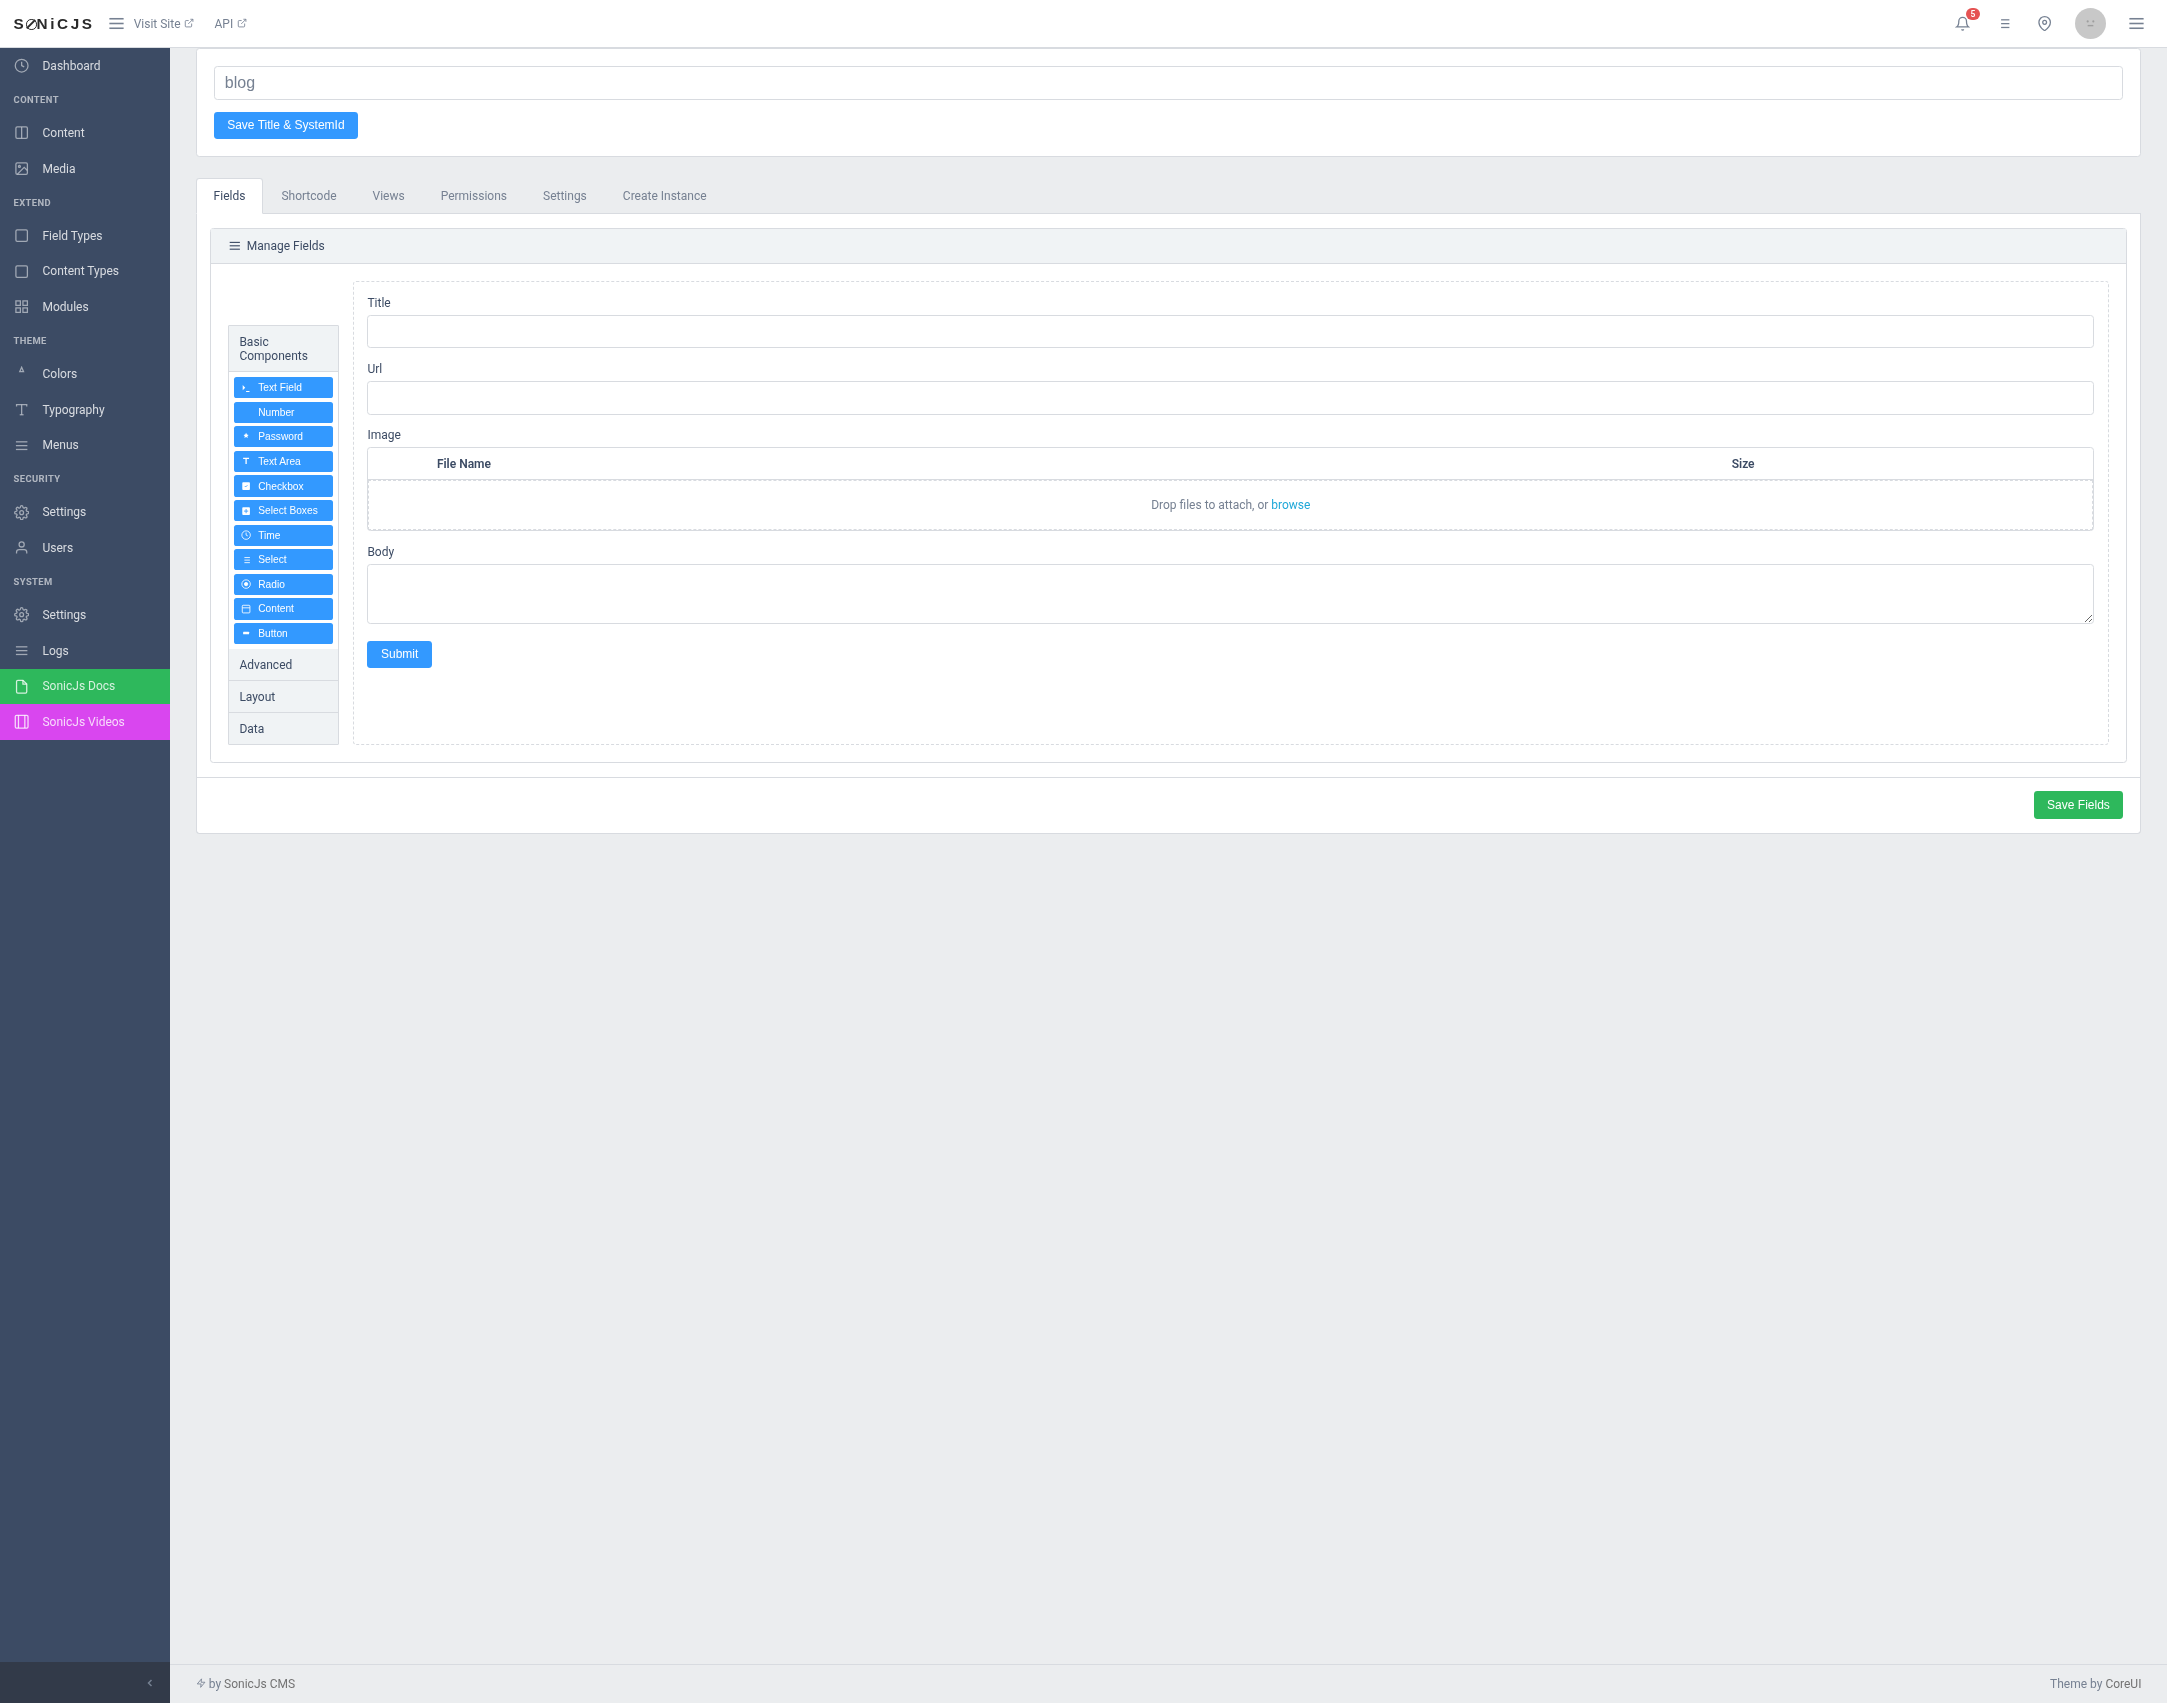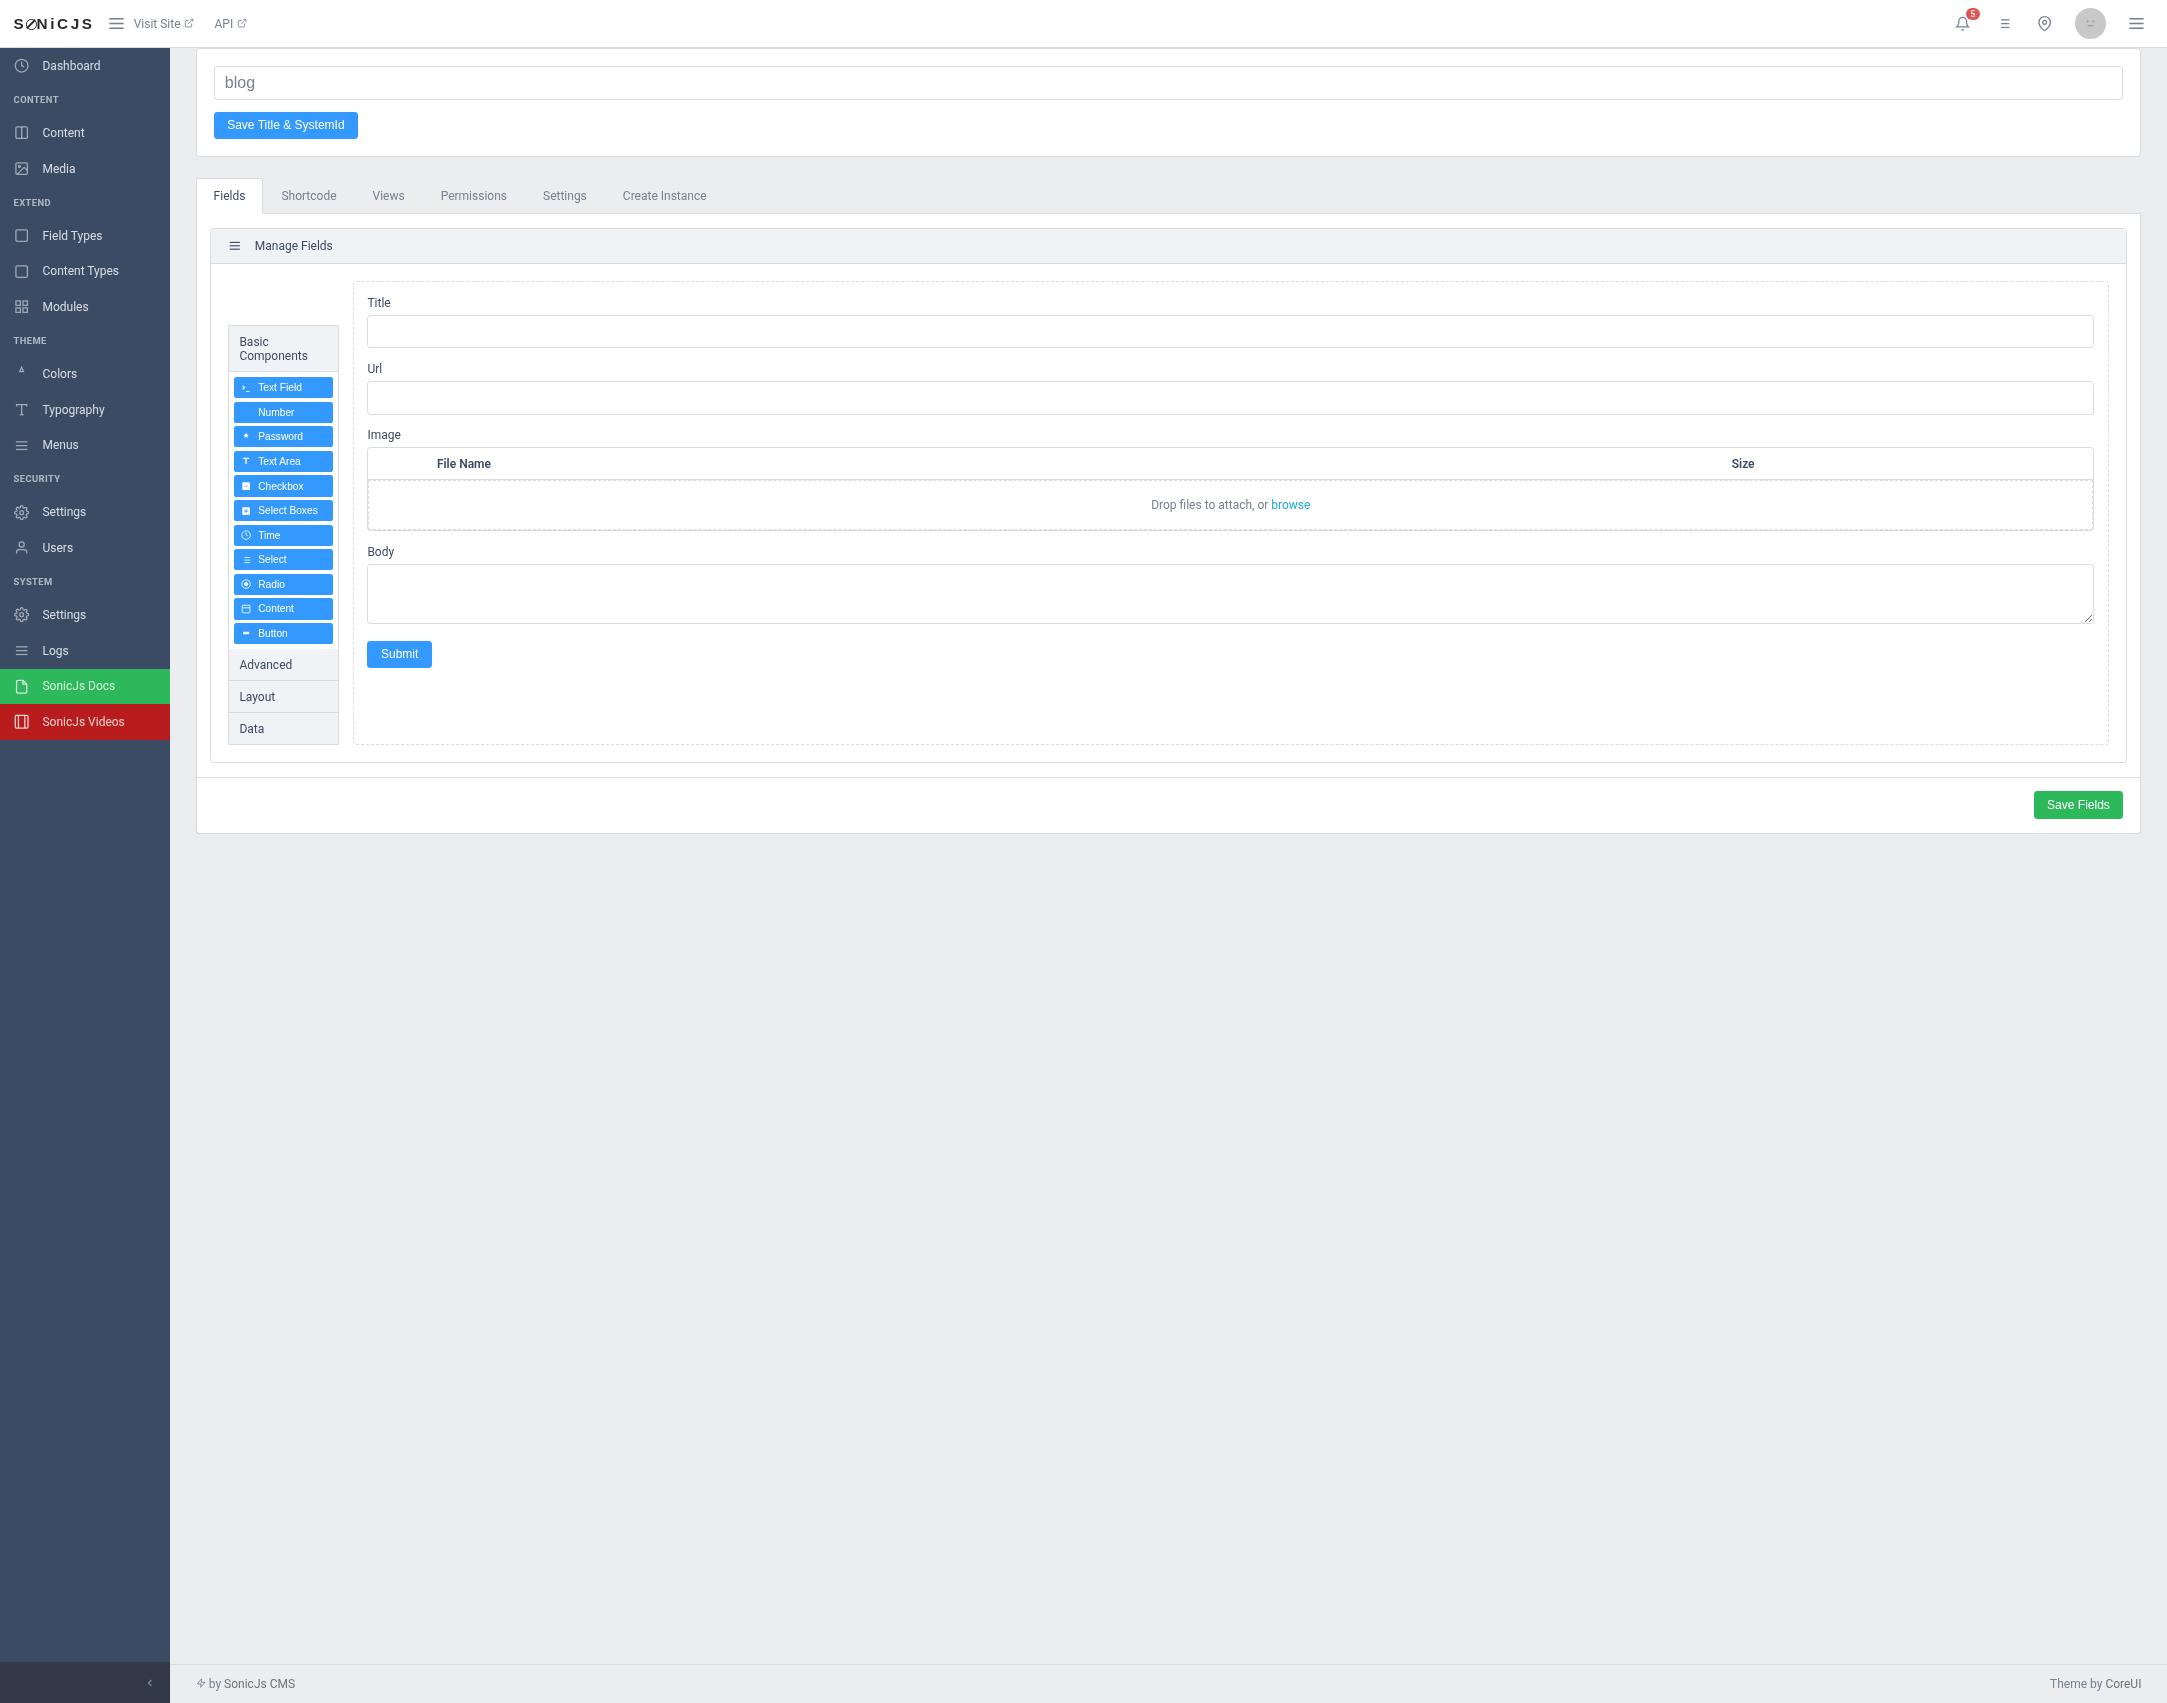--- a/index.html
+++ b/index.html
@@ -11,35 +11,35 @@
 .header-spacer { flex: 1; }
 .header-right { display: flex; align-items: center; gap: 6.8px; }
 .bell-wrap { position: relative; }
 .badge { position: absolute; top: 1.7px; right: 0; background: #e55353; color: #fff; font-size: 8.5px; padding: 0.9px 4.3px; border-radius: 6.8px; font-weight: 600; }
 .avatar { width: 31px; height: 31px; border-radius: 50%; background: #c8c8c8; display: flex; align-items: center; justify-content: center; margin: 0 6.8px; }
 .sidebar { position: fixed; top: 48px; left: 0; width: 170px; bottom: 0; background: #3c4b64; color: #fff; overflow-y: auto; display: flex; flex-direction: column; }
 .sidebar-content { flex: 1; }
 .nav-item { display: flex; align-items: center; padding: 10.2px 13.6px; color: rgba(255,255,255,0.8); text-decoration: none; cursor: pointer; gap: 13.6px; }
 .nav-title { padding: 10.2px 13.6px; font-size: 9.4px; font-weight: 700; letter-spacing: 0.4px; color: rgba(255,255,255,0.6); text-transform: uppercase; }
 .nav-item.green { background: #2eb85c; }
-.nav-item.red { background: #b91c1c; }
+.nav-item.red { background: #d946ef; }
 .nav-icon { width: 15.3px; height: 15.3px; opacity: 0.65; flex-shrink: 0; }
 .sidebar-footer { background: #323a49; height: 41px; display: flex; align-items: center; justify-content: flex-end; padding: 0 13.6px; cursor: pointer; }
 .main { margin-left: 170px; margin-top: 48px; padding: 0; min-height: calc(100vh - 48px); display: flex; flex-direction: column; }
 .content-area { flex: 1; padding: 0 25.6px 25.6px 25.6px; }
 .card { background: #fff; border: 0.9px solid #d8dbe0; border-radius: 3.4px; margin-bottom: 20.4px; }
 .card-body { padding: 17px; }
 .form-control { width: 100%; padding: 6.8px 10.2px; border: 0.9px solid #d8dbe0; border-radius: 3.4px; font-size: 16px; color: #768192; background: #fff; }
 .btn { padding: 6.8px 13.6px; border: none; border-radius: 3.4px; cursor: pointer; font-size: 12px; }
 .btn-info { background: #39f; color: #fff; }
 .btn-success { background: #2eb85c; color: #fff; }
 .tabs { display: flex; border-bottom: 0.9px solid #d8dbe0; }
 .tab { padding: 10.2px 17px; cursor: pointer; color: #768192; border: 0.9px solid transparent; border-bottom: none; margin-bottom: -0.9px; }
 .tab.active { background: #fff; border-color: #d8dbe0; border-bottom: 0.9px solid #fff; color: #3c4b64; border-radius: 3.4px 3.4px 0 0; }
-.card-header { padding: 10.2px 17px; background: #f0f3f5; border-bottom: 0.9px solid #d8dbe0; display: flex; align-items: center; gap: 13px; color: #3c4b64; }
+.card-header { padding: 10.2px 17px; background: #f0f3f5; border-bottom: 0.9px solid #d8dbe0; display: flex; align-items: center; gap: 5px; color: #3c4b64; }
 .fields-layout { display: flex; gap: 13.6px; padding: 17px; }
 .components-panel { width: 111px; border: 0.9px solid #d8dbe0; border-radius: 1px; margin-top: 44px; }
 .panel-header { padding: 8.5px 10.2px; background: #f0f3f5; border-bottom: 0.9px solid #d8dbe0; cursor: pointer; font-size: 12px; color: #3c4b64; }
 .panel-body { padding: 5.1px; display: flex; flex-direction: column; gap: 3.4px; }
 .comp-btn { background: #39f; color: #fff; border: none; border-radius: 2.6px; padding: 5.1px 6.8px; font-size: 10.2px; text-align: left; cursor: grab; display: flex; align-items: center; gap: 7px; }
 .form-area { flex: 1; border: 0.9px dashed #d8dbe0; border-radius: 3.4px; padding: 13.6px; }
 .form-label { display: block; margin-bottom: 5.1px; color: #3c4b64; }
 .form-group { margin-bottom: 13.6px; }
 .file-table { border: 0.9px solid #d8dbe0; border-radius: 3.4px; }
 .file-table-header { display: flex; padding: 8.5px; border-bottom: 0.9px solid #d8dbe0; font-weight: 600; color: #3c4b64; }

